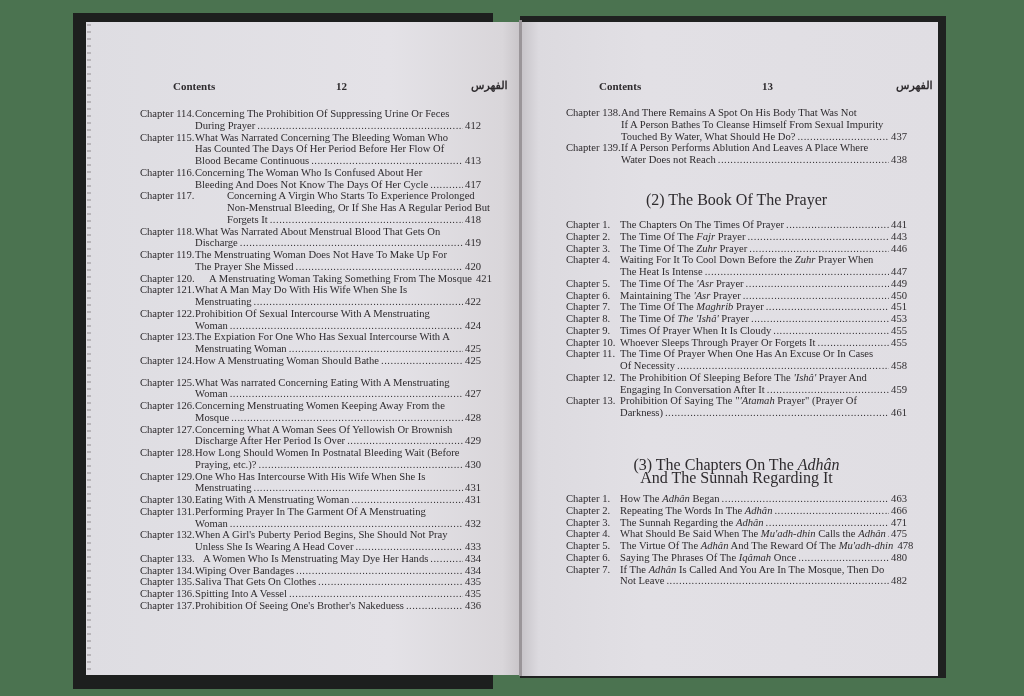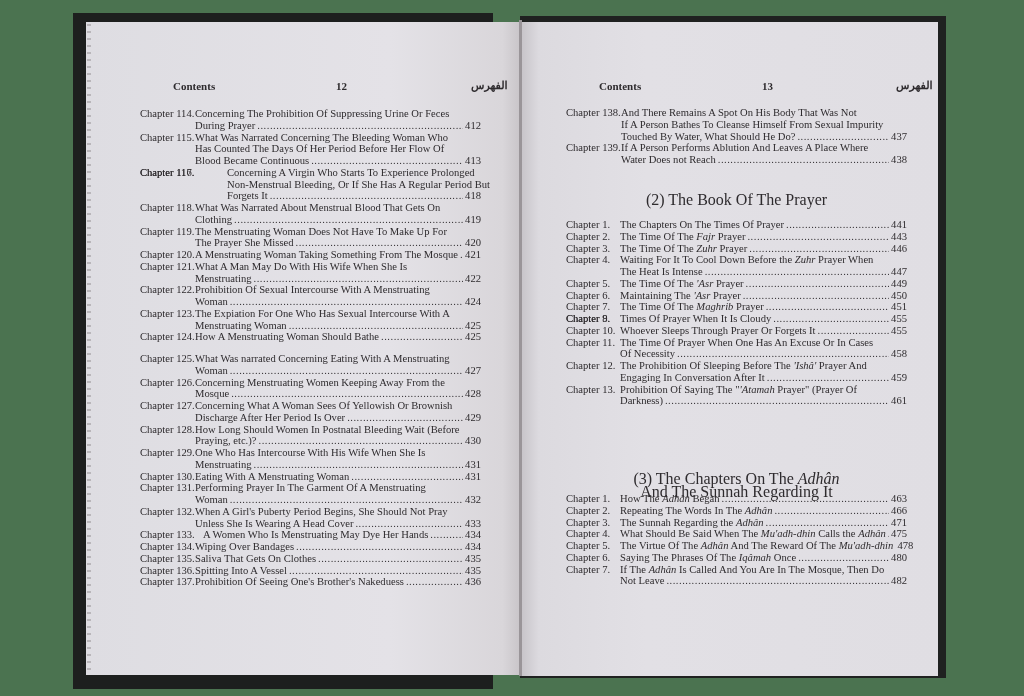--- a/index.html
+++ b/index.html
@@ -64,20 +64,30 @@
         </div>
         <div class="line">
           <span class="t">Blood Became Continuous</span>
           <span class="dots"></span>
           <span class="pg">413</span>
         </div>
       </div>
     </div>
     <div class="entry">
       <span class="lab">Chapter 116.</span>
+      <div style="margin-left: 55px;">
+        <div class="line">
+          <span class="t">Concerning The Woman Who Is Confused About Her</span>
+        </div>
+        <div class="line">
+          <span class="t">Bleeding And Does Not Know The Days Of Her Cycle</span>
+          <span class="dots"></span>
+          <span class="pg">417</span>
+        </div>
+      </div>
     </div>
     <div class="entry">
       <span class="lab">Chapter 117.</span>
       <div style="margin-left: 87px;">
         <div class="line">
           <span class="t">Concerning A Virgin Who Starts To Experience Prolonged</span>
         </div>
         <div class="line">
           <span class="t">Non-Menstrual Bleeding, Or If She Has A Regular Period But</span>
         </div>
@@ -88,42 +98,42 @@
         </div>
       </div>
     </div>
     <div class="entry">
       <span class="lab">Chapter 118.</span>
       <div style="margin-left: 55px;">
         <div class="line">
           <span class="t">What Was Narrated About Menstrual Blood That Gets On</span>
         </div>
         <div class="line">
-          <span class="t">Clothing</span>
+          <span class="t">Discharge</span>
           <span class="dots"></span>
           <span class="pg">419</span>
         </div>
       </div>
     </div>
     <div class="entry">
       <span class="lab">Chapter 119.</span>
       <div style="margin-left: 55px;">
         <div class="line">
           <span class="t">The Menstruating Woman Does Not Have To Make Up For</span>
         </div>
         <div class="line">
           <span class="t">The Prayer She Missed</span>
           <span class="dots"></span>
           <span class="pg">420</span>
         </div>
       </div>
     </div>
     <div class="entry">
       <span class="lab">Chapter 120.</span>
-      <div style="margin-left: 55px;">
+      <div style="margin-left: 69px;">
         <div class="line">
           <span class="t">A Menstruating Woman Taking Something From The Mosque</span>
           <span class="dots"></span>
           <span class="pg">421</span>
         </div>
       </div>
     </div>
     <div class="entry">
       <span class="lab">Chapter 121.</span>
       <div style="margin-left: 55px;">
@@ -433,20 +443,27 @@
       <div style="margin-left: 54px;">
         <div class="line">
           <span class="t">The Time Of The <i>Maghrib</i> Prayer</span>
           <span class="dots"></span>
           <span class="pg">451</span>
         </div>
       </div>
     </div>
     <div class="entry">
       <span class="lab">Chapter 8.</span>
+      <div style="margin-left: 54px;">
+        <div class="line">
+          <span class="t">The Time Of <i>The 'Ishâ'</i> Prayer</span>
+          <span class="dots"></span>
+          <span class="pg">453</span>
+        </div>
+      </div>
     </div>
     <div class="entry">
       <span class="lab">Chapter 9.</span>
       <div style="margin-left: 54px;">
         <div class="line">
           <span class="t">Times Of Prayer When It Is Cloudy</span>
           <span class="dots"></span>
           <span class="pg">455</span>
         </div>
       </div>
@@ -495,21 +512,21 @@
         </div>
         <div class="line">
           <span class="t">Darkness)</span>
           <span class="dots"></span>
           <span class="pg">461</span>
         </div>
       </div>
     </div>
   </div>
 
-<div class="section" style="left:566px;top:472px;width:341px;">
+<div class="section" style="left:566px;top:458px;width:341px;">
   <div id="s3t1">(3) The Chapters On The <i>Adhân</i></div>
   <div>And The Sunnah Regarding It</div>
 </div>
 <div class="toc" id="right-s3" style="left:566px;top:493px;width:341px;">
     <div class="entry">
       <span class="lab">Chapter 1.</span>
       <div style="margin-left: 54px;">
         <div class="line">
           <span class="t">How The <i>Adhân</i> Began</span>
           <span class="dots"></span>

